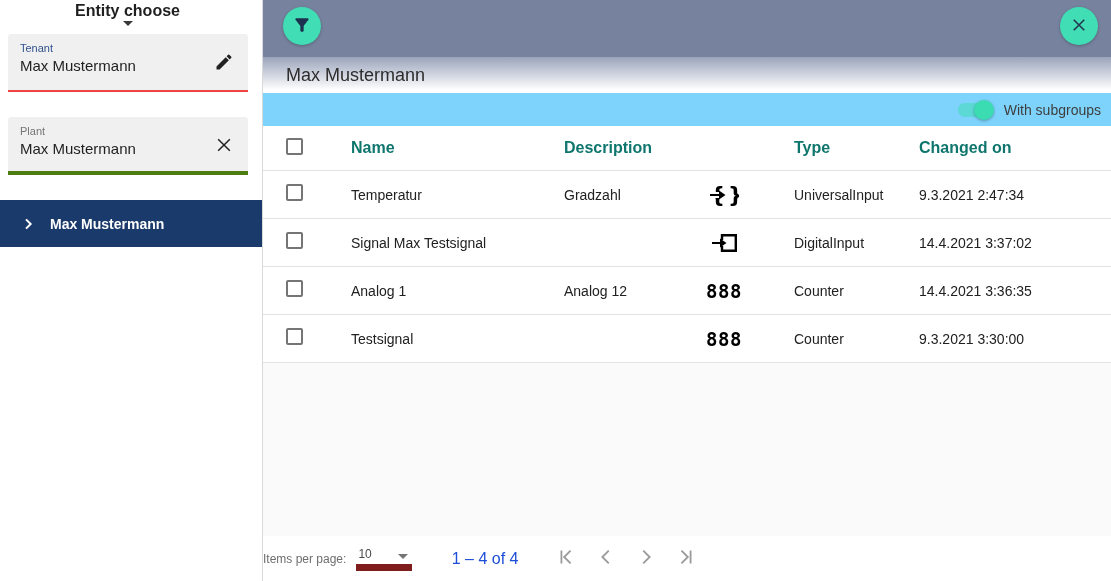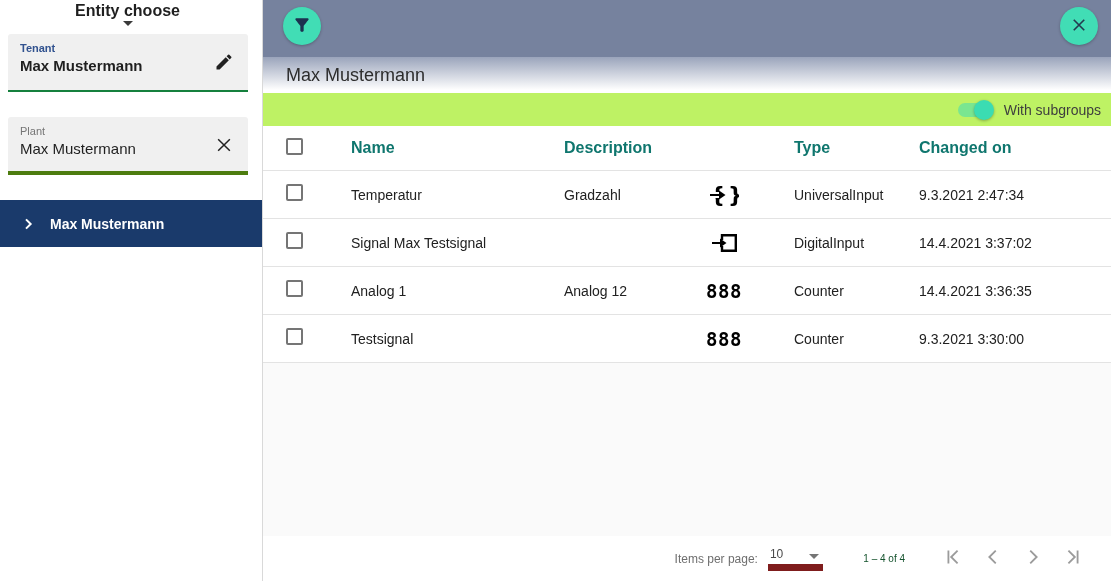--- a/index.html
+++ b/index.html
@@ -5,65 +5,65 @@
   * { margin:0; padding:0; box-sizing:border-box; }
   body { font-family:"Liberation Sans", sans-serif; background:#fff; }
   .app { position:relative; width:1111px; height:581px; background:#fff; overflow:hidden; }
 
   
   .sidebar { position:absolute; left:0; top:0; width:262px; height:581px; background:#fff; }
   .sb-title-row { position:absolute; top:2px; left:7px; right:14px; display:flex; align-items:center; justify-content:space-between; height:24px;flex-direction:column; }
   .sb-title { font-size:16px; font-weight:bold; color:#1f1f1f; }
   .caret-down { width:0; height:0; border-left:5px solid transparent; border-right:5px solid transparent; border-top:5px solid #3a3a3a; display:inline-block; cursor:pointer; }
   .field-box { position:absolute; left:8px; width:240px; height:58px; background:#f0f0f0; border-radius:3px 3px 0 0; padding:8px 10px 0 12px; }
-  .field-box.tenant { top:34px; border-bottom:2px solid #15803d;font-weight:bold; }
+  .field-box.tenant { top:34px; border-bottom:2px solid #ef4444; }
   .field-box.plant { top:117px; border-bottom:4px solid #4d7c0f; }
   .field-label { font-size:11px; color:#757575; display:block; }
   .field-box.tenant .field-label { color:#31528f; }
   .field-value { font-size:15px; color:#1f1f1f; display:block; margin-top:3px; }
   .field-action { position:absolute; right:12px; top:17px; width:24px; height:24px; display:flex; align-items:center; justify-content:center; cursor:pointer; background:none; border:none; }
   .sb-selected { position:absolute; left:0; top:200px; width:262px; height:47px; background:#1a3a6b; display:flex; align-items:center; cursor:pointer; }
   .sb-selected .chev { margin-left:20px; display:flex; }
   .sb-selected .lbl { color:#fff; font-size:14px; font-weight:bold; margin-left:14px; }
 
   
   .panel { position:absolute; left:262px; top:0; width:849px; height:581px; border-left:1px solid #d9d9d9; background:#fff; }
   .topbar { position:relative; height:57px; background:#76829e; }
   .round-btn { position:absolute; top:7px; width:38px; height:38px; border-radius:50%; background:#41ddb5; border:none; display:flex; align-items:center; justify-content:center; cursor:pointer; box-shadow:0 1px 3px rgba(0,0,0,.25); }
   .round-btn.filter { left:20px; }
   .round-btn.close { right:13px; }
   .title-strip { height:36px; background:linear-gradient(#9aa4bb, #ffffff 92%); display:flex; align-items:center; padding-left:23px; }
   .panel-title { font-size:18px; color:#2d2d2d; }
-  .toggle-row { height:33px; display:flex; align-items:center; justify-content:flex-end; padding-right:10px; background:#bef264; }
+  .toggle-row { height:33px; display:flex; align-items:center; justify-content:flex-end; padding-right:10px; background:#7dd3fc; }
   .toggle { position:relative; width:36px; height:20px; margin-right:10px; cursor:pointer; display:inline-block; }
   .toggle .track { position:absolute; left:0; top:3px; width:34px; height:14px; border-radius:7px; background:#41ddb5; opacity:.55; }
   .toggle .knob { position:absolute; right:0; top:0; width:20px; height:20px; border-radius:50%; background:#3bdcb2; box-shadow:0 1px 3px rgba(0,0,0,.3); }
   .toggle-label { font-size:14px; color:#3e3e3e; }
 
   
   .grid-row { display:grid; grid-template-columns:88px 213px 115px 90px 150px 1fr; align-items:center; }
   .thead { height:45px; border-bottom:1px solid #e3e3e3; }
   .th { font-size:16px; font-weight:bold; color:#0f766e; }
   .trow { height:48px; border-bottom:1px solid #e3e3e3; background:#fff; }
   .td { font-size:14px; color:#212121; }
   .cb-cell { padding-left:23px; }
   .checkbox { width:17px; height:17px; border:2px solid #757575; border-radius:2px; background:#fff; display:inline-block; cursor:pointer; }
   .icon-cell { display:flex; justify-content:center; }
   .type-cell { padding-left:25px; }
   .seg-digits { font-family:"DejaVu Sans Mono", monospace; font-weight:bold; font-size:19px; letter-spacing:0.5px; color:#000000; }
 
   .empty-area { height:173px; background:#fafafa; }
 
   
-  .paginator { height:45px; display:flex; align-items:center; justify-content:flex-end; padding-right:18px; background:#fff; }
+  .paginator { height:45px; display:flex; align-items:center; padding-right:18px; background:#fff; }
   .pg-label { font-size:12px; color:#6e6e6e; }
   .pg-select { display:inline-flex; align-items:end; border-bottom:7px solid #7f1d1d; margin-left:10px; padding:0 4px 3px 2px; cursor:pointer; }
   .pg-select .val { font-size:12px; color:#4a4a4a; margin-right:26px; }
   .pg-caret { width:0; height:0; border-left:5px solid transparent; border-right:5px solid transparent; border-top:5px solid #757575; margin-bottom:2px; }
-  .pg-range { font-size:10px; color:#14532d; margin:0 28px 0 40px; }
+  .pg-range { font-size:16px; color:#1d4ed8; margin:0 28px 0 40px; }
   .pg-btn { background:none; border:none; width:40px; height:40px; display:flex; align-items:center; justify-content:center; cursor:pointer; }
 </style>
 </head>
 <body>
 
 <div class="app">
 
   <div class="sidebar">
     <div class="sb-title-row">
       <span class="sb-title">Entity choose</span>

